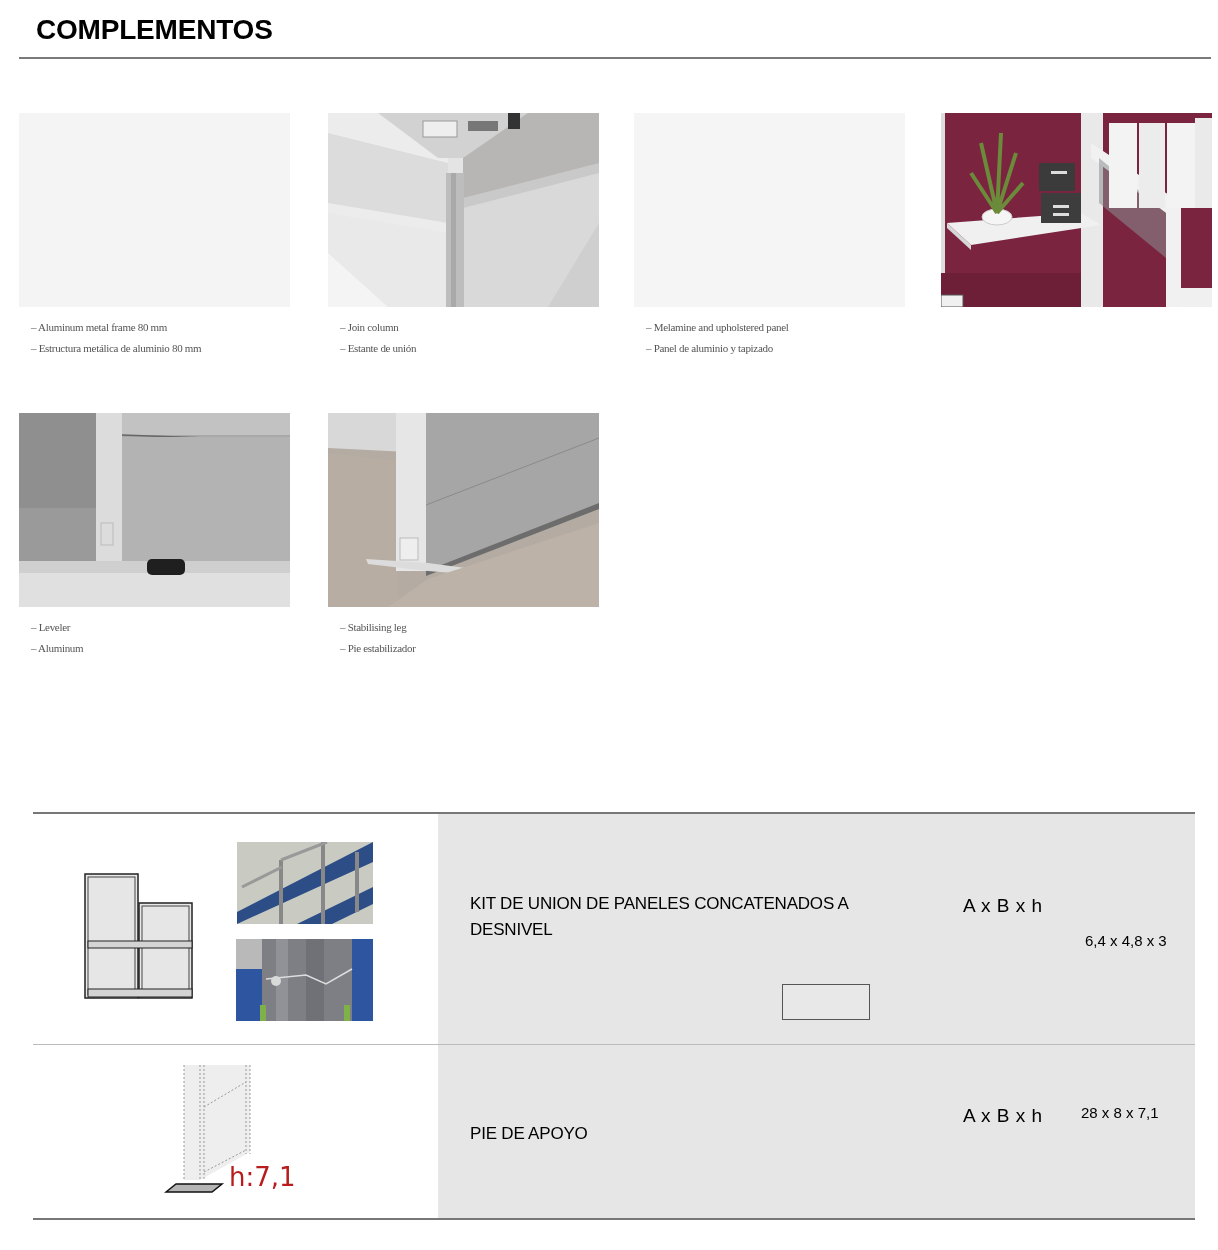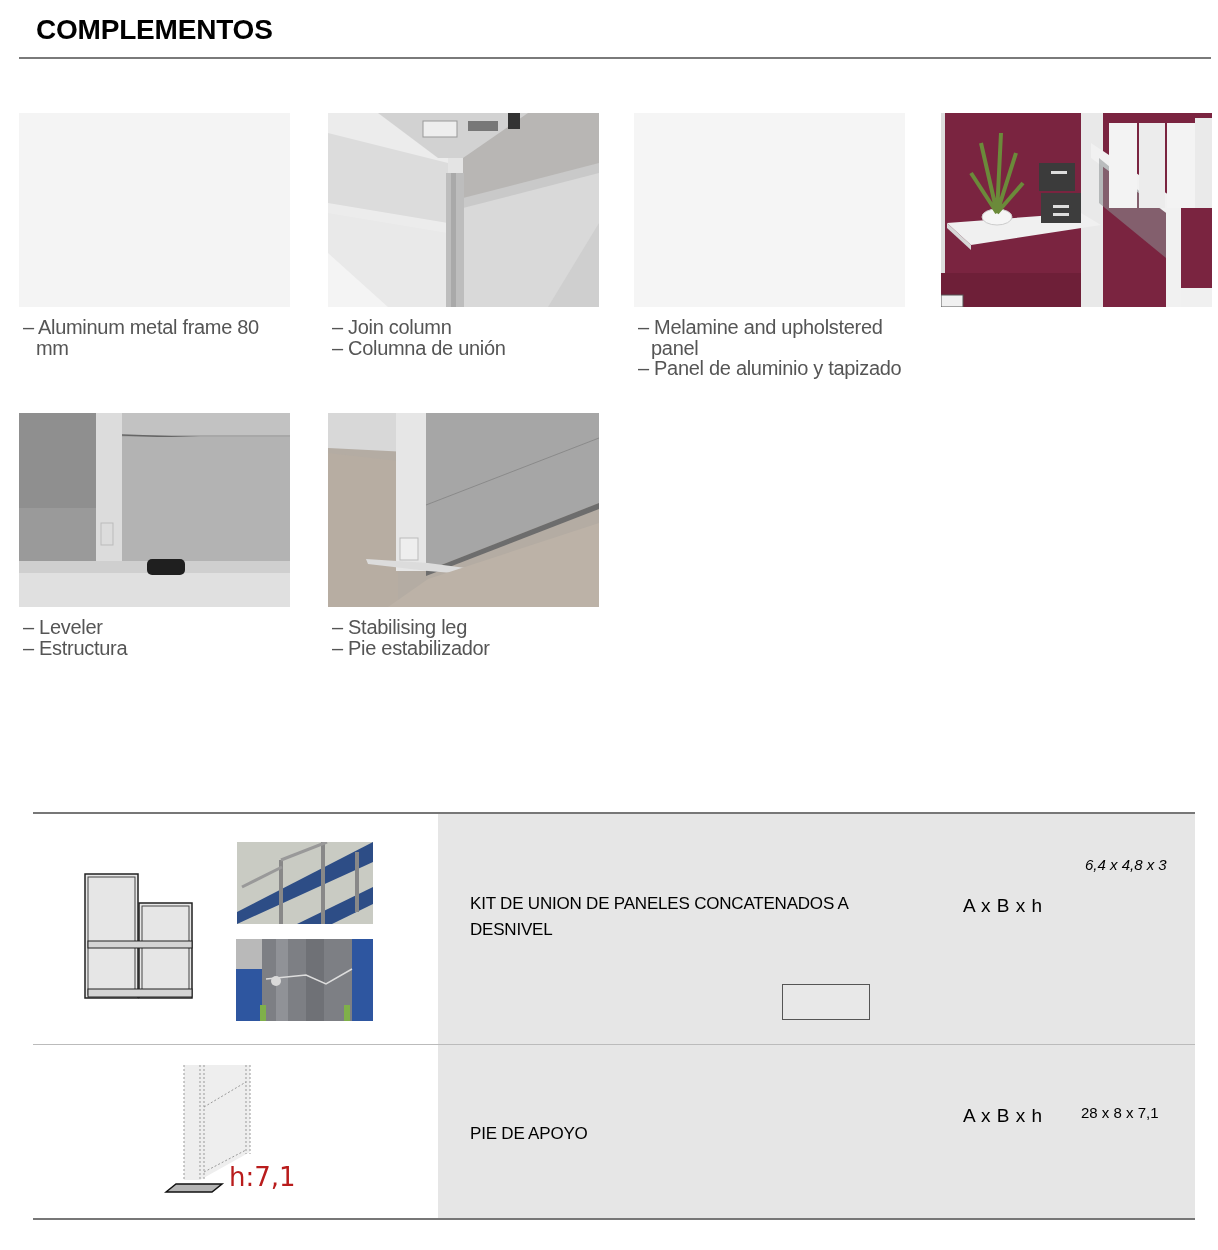--- a/index.html
+++ b/index.html
@@ -3,41 +3,42 @@
 <meta charset="utf-8">
 <style>
   html, body { margin:0; padding:0; background:#ffffff; }
   body { width:1218px; height:1250px; position:relative; overflow:hidden; font-family:"Liberation Sans", sans-serif; color:#000; }
 
   .title { position:absolute; left:36px; top:14px; font-size:28px; font-weight:bold; letter-spacing:-0.2px; }
   .title-rule { position:absolute; left:19px; top:57px; width:1192px; height:2px; background:#7a7a7a; }
 
   .card { position:absolute; width:271px; }
   .card .img { position:absolute; left:0; top:0; width:271px; height:194px; overflow:hidden; background:#f4f4f4; }
-  .card .caption { position:absolute; left:4px; top:204px; width:271px; font-family:Liberation Sans, sans-serif; font-size:20px; line-height:20.5px; color:#555; letter-spacing:-0.3px; }
+  .card .caption { position:absolute; left:12px; top:204px; width:271px; font-family:Liberation Serif, serif; font-size:11px; line-height:20.5px; color:#555; letter-spacing:-0.3px; }
   .cap-line { display:block; padding-left:13px; text-indent:-13px; }
   .rule-top { position:absolute; left:33px; top:812px; width:1162px; height:2px; background:#777; }
   .rule-mid { position:absolute; left:33px; top:1044px; width:1162px; height:1px; background:#bbb; }
   .rule-bot { position:absolute; left:33px; top:1218px; width:1162px; height:2px; background:#777; }
   .grey-cell { position:absolute; left:438px; width:757px; background:#e6e6e6; }
   .row-title { position:absolute; left:470px; font-size:17px; line-height:26px; letter-spacing:-0.2px; width:420px; }
   .dim-label { position:absolute; left:963px; font-size:19px; letter-spacing:0.5px;text-align:right; }
   .dim-value { position:absolute; font-size:15px; }
   .small-box { position:absolute; left:782px; top:984px; width:86px; height:34px; border:1px solid #555; background:#e8e8e8; }
 </style>
 </head>
 <body>
 
 <div class="title">COMPLEMENTOS</div>
 <div class="title-rule"></div>
 
 <div class="card" style="left:19px; top:113px;">
   <div class="img" style="background:#f4f4f4;"></div>
   <div class="caption">
     <span class="cap-line">– Aluminum metal frame 80 mm</span>
+    <span class="cap-line">– Estructura metálica de aluminio 80 mm</span>
   </div>
 </div>
 
 <div class="card" style="left:328px; top:113px;">
   <div class="img">
     <svg width="271" height="194" viewBox="0 0 271 194">
       <rect width="271" height="194" fill="#e4e4e4"></rect>
       <polygon points="0,0 120,0 120,194 0,194" fill="#ececec"></polygon>
       <polygon points="0,20 120,50 120,110 0,90" fill="#dcdcdc"></polygon>
       <polygon points="0,100 120,120 120,194 0,194" fill="#e9e9e9"></polygon>
@@ -49,21 +50,21 @@
       <rect x="118" y="60" width="18" height="134" fill="#bdbdbd"></rect>
       <rect x="123" y="60" width="5" height="134" fill="#a9a9a9"></rect>
       <polygon points="50,0 200,0 135,45 110,45" fill="#d2d2d2"></polygon>
       <rect x="95" y="8" width="34" height="16" fill="#eeeeee" stroke="#999" stroke-width="1"></rect>
       <rect x="140" y="8" width="30" height="10" fill="#777"></rect>
       <rect x="180" y="0" width="12" height="16" fill="#333"></rect>
     </svg>
   </div>
   <div class="caption">
     <span class="cap-line">– Join column</span>
-    <span class="cap-line">– Columna de unión</span>
+    <span class="cap-line">– Estante de unión</span>
   </div>
 </div>
 
 <div class="card" style="left:634px; top:113px;">
   <div class="img" style="background:#f5f5f5;"></div>
   <div class="caption">
     <span class="cap-line">– Melamine and upholstered panel</span>
     <span class="cap-line">– Panel de aluminio y tapizado</span>
   </div>
 </div>
@@ -115,21 +116,21 @@
       <line x1="103" y1="22" x2="271" y2="28" stroke="#666" stroke-width="1.5"></line>
       <rect x="103" y="24" width="168" height="124" fill="#b3b3b3"></rect>
       <rect x="0" y="148" width="271" height="12" fill="#cfcfcf"></rect>
       <rect x="0" y="160" width="271" height="34" fill="#e0e0e0"></rect>
       <rect x="128" y="146" width="38" height="16" rx="5" fill="#1f1f1f"></rect>
       <rect x="82" y="110" width="12" height="22" fill="none" stroke="#bbb"></rect>
     </svg>
   </div>
   <div class="caption">
     <span class="cap-line">– Leveler</span>
-    <span class="cap-line">– Estructura</span>
+    <span class="cap-line">– Aluminum</span>
   </div>
 </div>
 
 <div class="card" style="left:328px; top:413px;">
   <div class="img">
     <svg width="271" height="194" viewBox="0 0 271 194">
       <rect width="271" height="194" fill="#b4aca3"></rect>
       <polygon points="0,0 100,0 100,40 0,35" fill="#d8d8d8"></polygon>
       <polygon points="0,40 70,48 70,194 0,194" fill="#b7ada2"></polygon>
       <rect x="68" y="0" width="30" height="158" fill="#e6e6e6"></rect>
@@ -184,21 +185,21 @@
     <rect x="70" y="0" width="18" height="82" fill="#6f7176"></rect>
     <path d="M30 40 L70 36 L90 45 L116 30" stroke="#ddd" stroke-width="1.5" fill="none"></path>
     <circle cx="40" cy="42" r="5" fill="#d9d9d9"></circle>
     <rect x="24" y="66" width="6" height="16" fill="#7fb04a"></rect>
     <rect x="108" y="66" width="6" height="16" fill="#7fb04a"></rect>
   </svg>
 </div>
 
 <div class="row-title" style="top:891px;">KIT DE UNION DE PANELES CONCATENADOS A DESNIVEL</div>
 <div class="dim-label" style="top:895px;">A x B x h</div>
-<div class="dim-value" style="left:1085px; top:856px;font-style:italic;">6,4 x 4,8 x 3</div>
+<div class="dim-value" style="left:1085px; top:932px;">6,4 x 4,8 x 3</div>
 <div class="small-box"></div>
 
 <div style="position:absolute; left:164px; top:1062px;">
   <svg width="130" height="134" viewBox="0 0 130 134">
     <polygon points="20,3 86,3 86,90 36,118 20,118" fill="#eeeeee"></polygon>
     <line x1="20" y1="3" x2="20" y2="118" stroke="#999" stroke-width="1" stroke-dasharray="2,2"></line>
     <line x1="36" y1="3" x2="36" y2="118" stroke="#999" stroke-width="1" stroke-dasharray="2,2"></line>
     <line x1="40" y1="3" x2="40" y2="118" stroke="#999" stroke-width="1" stroke-dasharray="2,2"></line>
     <line x1="82" y1="3" x2="82" y2="92" stroke="#999" stroke-width="1" stroke-dasharray="2,2"></line>
     <line x1="86" y1="3" x2="86" y2="92" stroke="#999" stroke-width="1" stroke-dasharray="2,2"></line>

